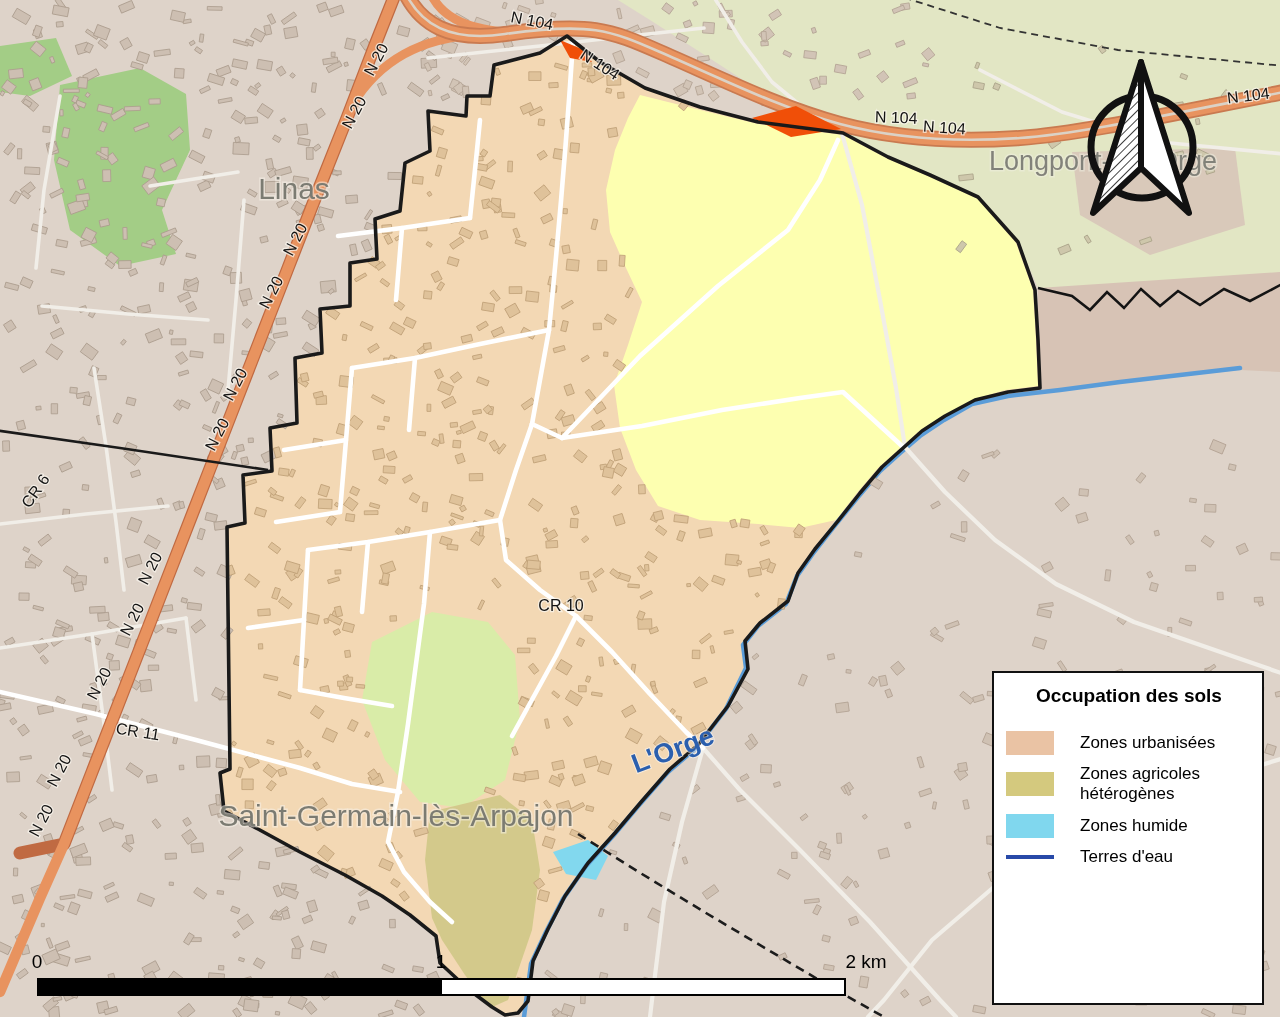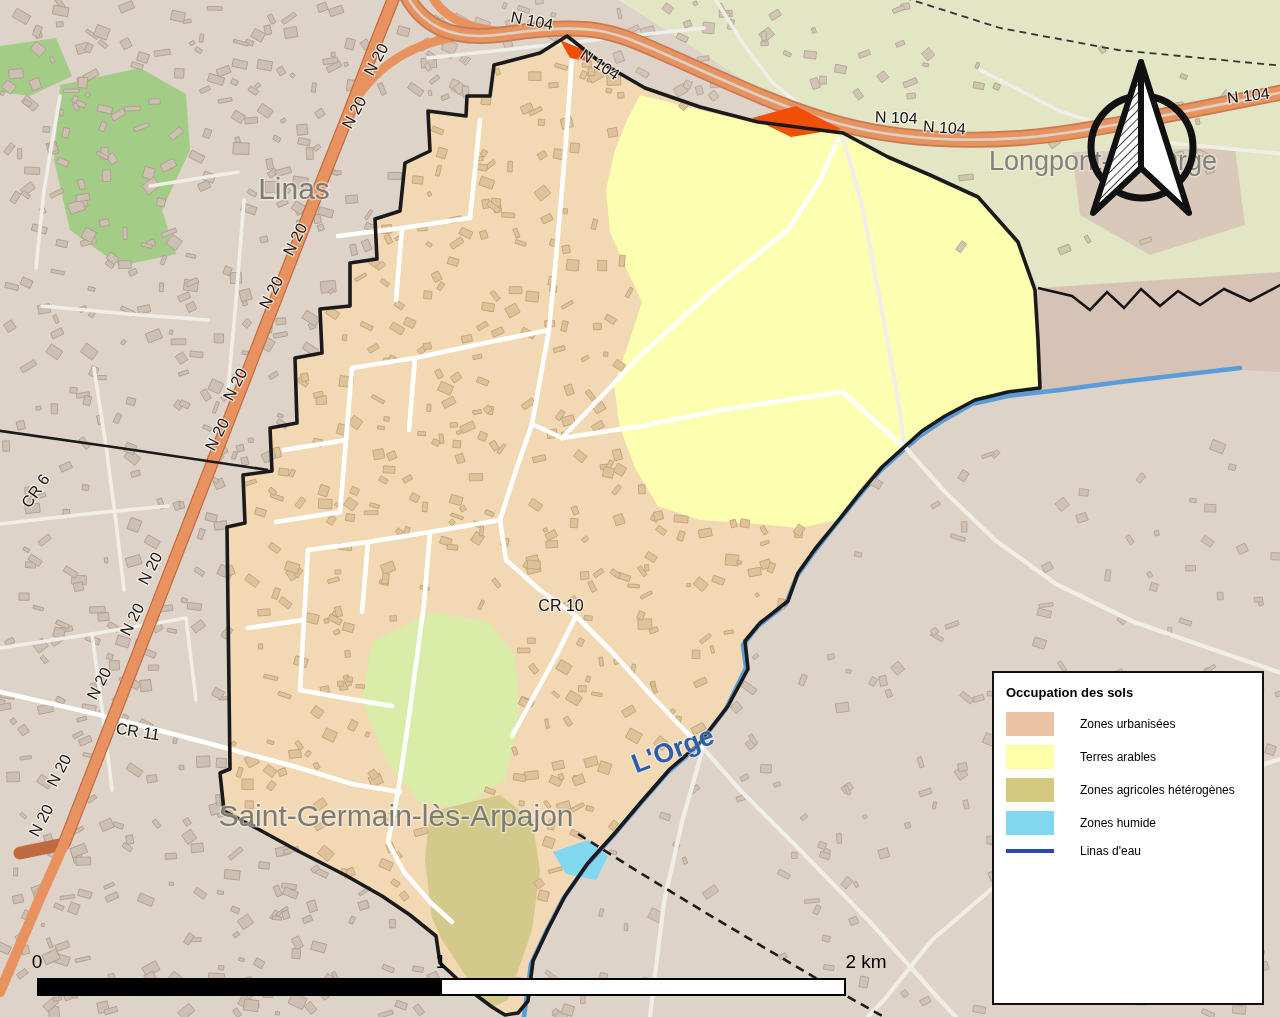--- a/index.html
+++ b/index.html
@@ -7,25 +7,25 @@
   #stage{position:relative;width:1280px;height:1017px;}
   #mapsvg{position:absolute;left:0;top:0;}
   text{font-family:"Liberation Sans",sans-serif;}
   .place{font-size:30px;fill:#7b7b72;paint-order:stroke;stroke:rgba(245,240,232,.55);stroke-width:3px;text-anchor:middle;}
   .place-sm{font-size:27px;fill:#82827a;paint-order:stroke;stroke:rgba(240,240,225,.5);stroke-width:3px;text-anchor:middle;}
   .roadlbl{font-size:16px;fill:#131313;paint-order:stroke;stroke:rgba(250,246,238,.75);stroke-width:2.5px;text-anchor:middle;}
   .riverlbl{font-size:27px;font-weight:bold;fill:#2b5fae;paint-order:stroke;stroke:rgba(255,255,255,.5);stroke-width:2px;text-anchor:middle;}
   .scalelbl{font-size:19px;fill:#000;text-anchor:middle;}
   .legend{position:absolute;left:992px;top:671px;width:272px;height:334px;
     background:#fff;border:2px solid #111;box-sizing:border-box;padding:10px 10px 6px 12px;}
-  .legend-title{font-size:13px;font-weight:bold;text-align:left;margin:2px 0 12px 0;color:#000;}
+  .legend-title{font-size:19px;font-weight:bold;text-align:center;margin:2px 0 24px 0;color:#000;}
   .legend-row{display:flex;align-items:center;margin-bottom:9px;}
   .legend-swatch{width:48px;height:24px;flex:0 0 48px;margin-right:26px;}
   .legend-swatch.line{height:4px;}
-  .legend-label{font-size:12px;color:#000;line-height:1.2;}
+  .legend-label{font-size:17px;color:#000;line-height:1.2;}
 </style>
 </head>
 <body>
 
 <div id="stage">
 <svg id="mapsvg" width="1280" height="1017" viewBox="0 0 1280 1017">
   <defs>
     <pattern id="hatch" width="6" height="6" patternTransform="rotate(45)" patternUnits="userSpaceOnUse">
       <rect width="6" height="6" fill="#ffffff"></rect>
       <line x1="0" y1="0" x2="0" y2="6" stroke="#111" stroke-width="1.6"></line>
@@ -1206,30 +1206,26 @@
 </svg>
 
 <div class="legend">
   <div class="legend-title">Occupation des sols</div>
   <div id="legend-items">
         <div class="legend-row">
           <div class="legend-swatch" style="background: rgb(234, 195, 164);"></div>
           <div class="legend-label">Zones urbanisées</div>
         </div>
         <div class="legend-row">
-          <div class="legend-swatch" style="background: rgb(254, 255, 166);"></div>
-          <div class="legend-label">Terres arables</div>
-        </div>
-        <div class="legend-row">
           <div class="legend-swatch" style="background: rgb(212, 201, 126);"></div>
           <div class="legend-label">Zones agricoles hétérogènes</div>
         </div>
         <div class="legend-row">
           <div class="legend-swatch" style="background: rgb(128, 215, 238);"></div>
           <div class="legend-label">Zones humide</div>
         </div>
         <div class="legend-row">
           <div class="legend-swatch line" style="background: rgb(40, 73, 168);"></div>
-          <div class="legend-label">Linas d'eau</div>
+          <div class="legend-label">Terres d'eau</div>
         </div>
       </div>
 </div>
 </div>
 
 </body></html>

